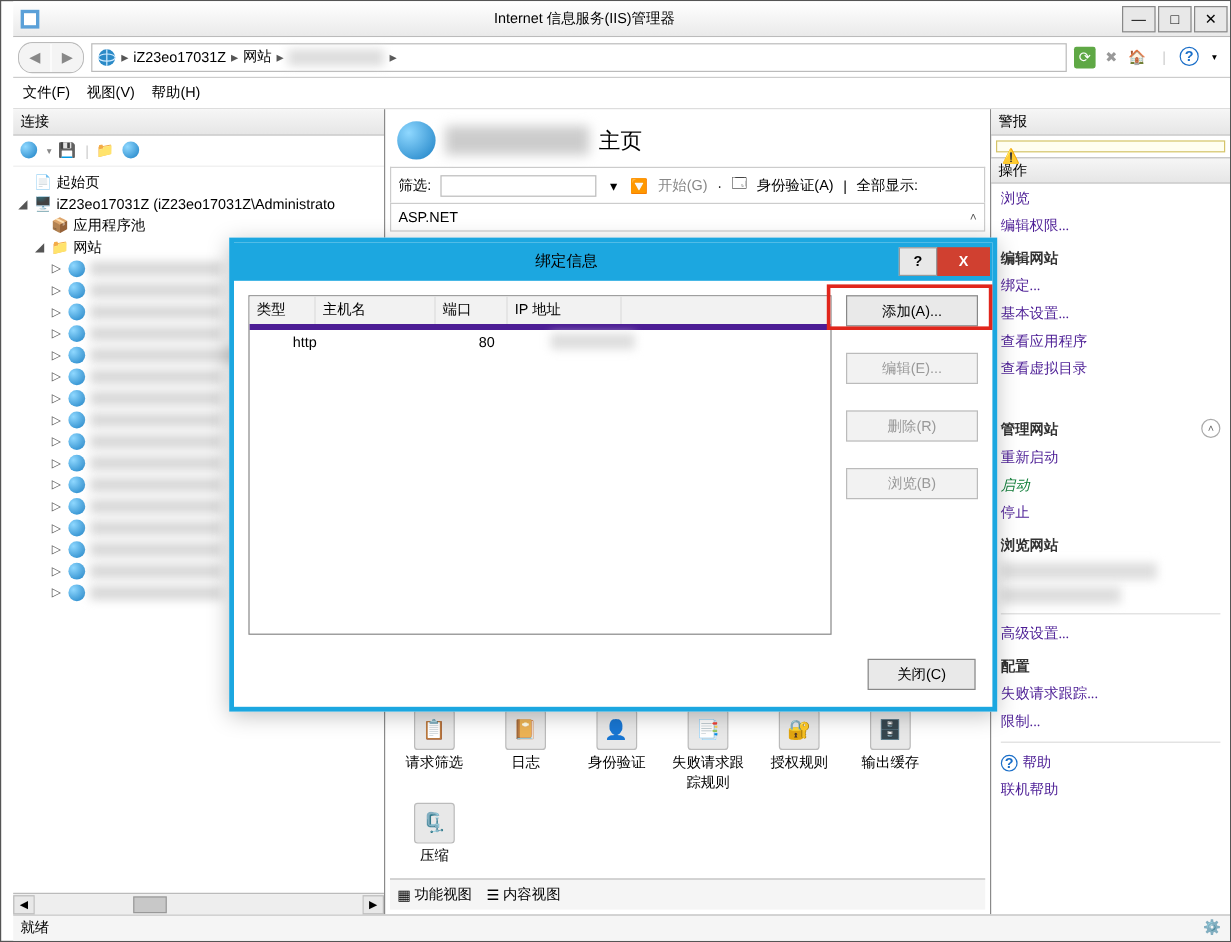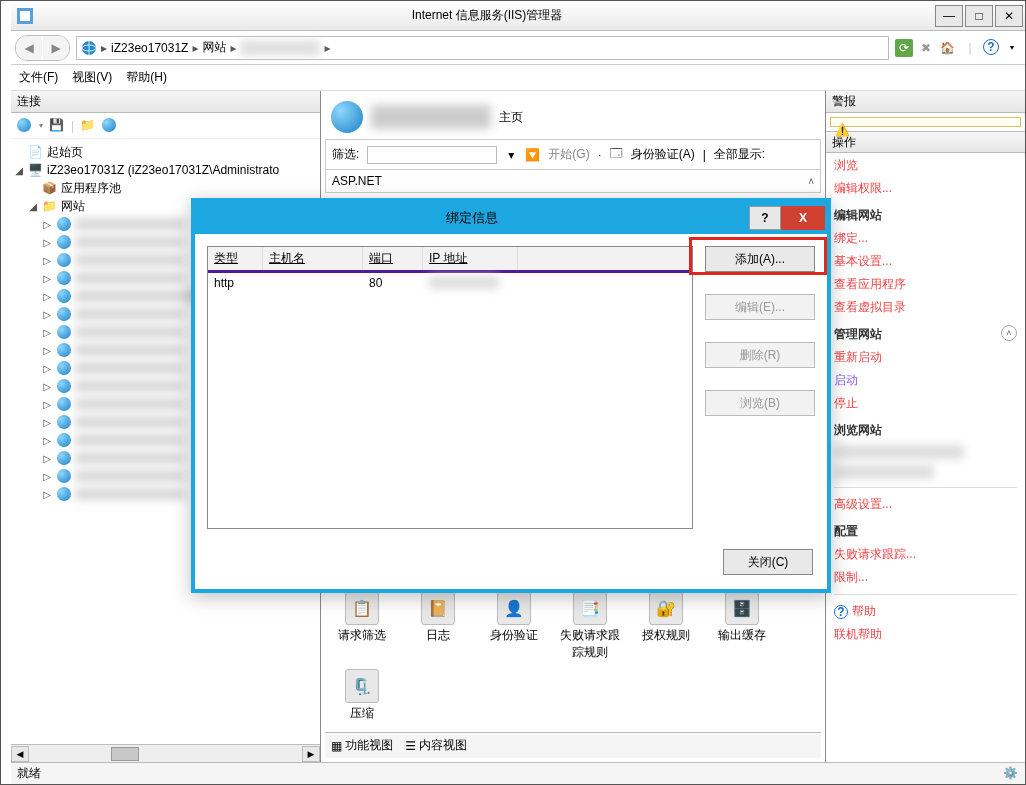--- a/index.html
+++ b/index.html
@@ -34,62 +34,62 @@
     .tree-node .expander { width: 12px; text-align:center; font-size: 10px; color:#555;}
     .tree-node .nico { width: 16px; height:16px; display:inline-flex; align-items:center; justify-content:center; }
     .indent1 { padding-left: 14px; } .indent2 { padding-left: 28px; }
     .tree .blurred-label { filter: blur(4px); background:#d8d8d8; display:inline-block; height:12px; width:110px; }
     .globe-ico { width:14px;height:14px;border-radius:50%;background:radial-gradient(circle at 30% 30%, #8fd8ff, #1a7fc4);display:inline-block; }
     
     .center-pane { flex: 1; display: flex; flex-direction: column; padding: 4px; min-width:0; }
     .center-title { display:flex; align-items:center; gap:8px; padding: 6px 6px; }
     .center-title .big-globe { width:32px;height:32px;border-radius:50%;background:radial-gradient(circle at 30% 30%, #8fd8ff, #1a7fc4); }
     .center-title .blurred-label { filter:blur(5px); background:#ccc; width:120px; height:24px; }
-    .center-title .ttl { font-size: 12px; }
+    .center-title .ttl { font-size: 18px; }
     .filterbar { display:flex; align-items:center; gap: 8px; border:1px solid #ccc; border-bottom:none; padding:4px 6px; }
     .filterbar input { width:130px; height:18px; border:1px solid #bbb; }
     .filterbar .goarrow { width:12px; text-align:center; }
     .aspnet-row { border:1px solid #ccc; padding: 4px 6px; display:flex; align-items:center; justify-content:space-between; background:#fff; }
     .aspnet-row .chev { font-size:10px; color:#555;}
     .feature-grid { padding: 10px 6px; display:flex; flex-wrap:wrap; gap: 8px 14px; border-top:none; }
     .feature-item { width: 62px; display:flex; flex-direction:column; align-items:center; text-align:center; gap:2px; }
     .feature-item .fico { width:34px; height:34px; background:#e8e8e8; border:1px solid #bbb; border-radius:3px; display:flex; align-items:center; justify-content:center; font-size:16px; }
     .view-tabs { border-top:1px solid #bbb; display:flex; align-items:center; height:26px; gap:12px; padding:0 6px; background:#f5f5f5; }
     .view-tab { display:flex; align-items:center; gap:3px; }
     
     .right-pane { width: 200px; border-left: 1px solid #8a8a8a; display:flex; flex-direction:column; }
     .alert-box { margin:4px; border:1px solid #d4c36a; background:#fffef0; padding:4px 4px 4px 24px; position:relative; line-height:1.4; }
     .alert-box .warn { position:absolute; left:4px; top:4px; }
     .actions { padding: 4px 8px; display:flex; flex-direction:column; gap: 6px; }
-    .actions a { color:#ef4444; text-decoration:none; cursor:pointer; }
+    .actions a { color:#4c1d95; text-decoration:none; cursor:pointer;font-family:Liberation Serif, serif; }
     .actions .section-head { font-weight:bold; color:#333; margin-top:4px;}
-    .actions .collapse-head { display:flex; align-items:center; justify-content:space-between; }
+    .actions .collapse-head { display:flex; align-items:center; justify-content:space-between;margin-top:24px; }
     .actions .chevcircle { width:16px;height:16px;border:1px solid #aaa;border-radius:50%;display:inline-flex;align-items:center;justify-content:center;font-size:9px;color:#666; }
-    .actions .disabled { color:#8b5cf6; }
+    .actions .disabled { color:#15803d;font-style:italic; }
     .actions hr { border:none; border-top:1px solid #ddd; margin:2px 0;}
     .actions .help { display:flex; align-items:center; gap:4px; }
     .actions .blur-row { filter:blur(4px); background:#ddd; height:14px; width:130px; }
     
     .statusbar { height: 22px; border-top:1px solid #bbb; display:flex; align-items:center; justify-content:space-between; padding:0 6px; background:#f5f5f5; }
     .statusbar .sico { width:16px;height:16px; }
     
     
     .dialog { position:absolute; left:190px; top:197px; width:640px; height:395px; background:#fff; border:4px solid #1ca7e0; box-shadow:0 4px 18px rgba(0,0,0,0.25); display:flex; flex-direction:column; }
     .dialog-titlebar { height:32px; background:#1ca7e0; display:flex; align-items:center; }
     .dialog-titlebar .dtitle { flex:1; text-align:center; color:#000; font-size:13px; }
     .dialog-titlebar .dhelp { width:32px; height:24px; background:#e8e8e8; display:flex; align-items:center; justify-content:center; font-weight:bold; border:1px solid #999; }
     .dialog-titlebar .dclose { width:44px; height:24px; background:#d04030; color:#fff; display:flex; align-items:center; justify-content:center; font-weight:bold; margin-right:2px;}
     .dialog-body { flex:1; display:flex; padding:12px; gap:12px; }
     .grid-wrap { flex:1; border:1px solid #888; background:#fff; display:flex; flex-direction:column; }
-    .grid-head { display:flex; background:#f2f2f2; border-bottom:3px solid #4c1d95;text-decoration:underline; }
+    .grid-head { display:flex; background:#f2f2f2; border-bottom:5px solid #4c1d95; }
     .grid-head div { padding:3px 6px; border-right:1px solid #ddd; }
     .gh-type{width:55px;} .gh-host{width:100px;} .gh-port{width:60px;} .gh-ip{width:95px;} .gh-bind{flex:1;}
     .grid-row { display:flex; }
     .grid-row div { padding:3px 6px; }
-    .gr-type{width:55px;} .gr-host{width:100px;} .gr-port{width:60px;} .gr-ip{width:95px; } .gr-ip .blurip{ filter:blur(4px); background:#ddd; display:inline-block; width:70px; height:13px;} .gr-bind{flex:1;}
+    .gr-type{width:55px;margin-left:30px;} .gr-host{width:100px;} .gr-port{width:60px;} .gr-ip{width:95px; } .gr-ip .blurip{ filter:blur(4px); background:#ddd; display:inline-block; width:70px; height:13px;} .gr-bind{flex:1;}
     .dialog-side { width:110px; display:flex; flex-direction:column; gap:22px; }
     .dialog-side button { height:26px; border:1px solid #888; background:#e9e9e9; cursor:pointer; }
     .dialog-side button.disabled { color:#999; border-color:#bbb; background:#f2f2f2; cursor:default;}
     .dialog-footer { display:flex; justify-content:flex-end; padding: 8px 14px 14px; }
     .dialog-footer button { width:90px; height:26px; border:1px solid #888; background:#e9e9e9; cursor:pointer;}
     .red-highlight { position:absolute; border:3px solid #e1261c; pointer-events:none; }
     
     .hscrollbar { height: 18px; border-top:1px solid #bbb; background:#f0f0f0; display:flex; align-items:center; }
     .hscrollbar .sbtn { width:18px;height:16px;border:1px solid #bbb;background:#e8e8e8;display:flex;align-items:center;justify-content:center;font-size:9px; }
     .hscrollbar .strack { flex:1; position:relative; height:16px; background:#eee; }

